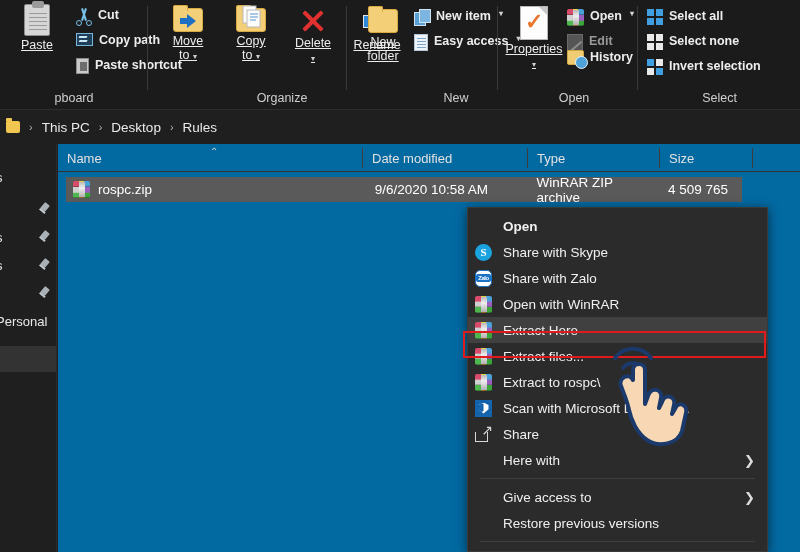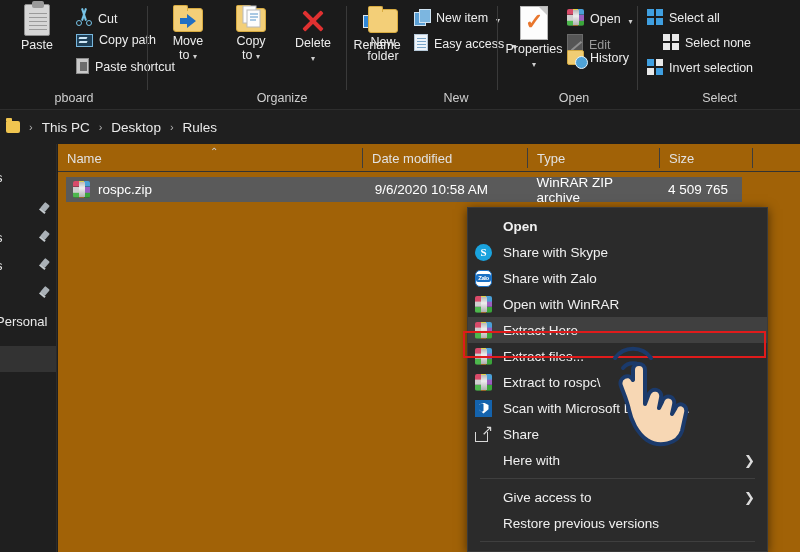--- a/index.html
+++ b/index.html
@@ -29,24 +29,25 @@
     text-align: center; font-size: 12.5px; color: #cfcfcf;
   }
   .big-btn {
     position: absolute; top: 4px;
     display: flex; flex-direction: column; align-items: center;
     width: 62px;
   }
   .big-btn .lbl {
     font-size: 12.5px; color: #ededed; text-align: center; line-height: 14px;
     margin-top: 2px;
+    text-decoration: underline;
   }
   .sm-btn {
-    position: absolute; display: flex; align-items: flex-end; gap: 6px;
-    font-size: 12.5px; color: #ededed; white-space: nowrap;
+    position: absolute; display: flex; align-items: flex-start; gap: 6px;
+    font-size: 12.5px; color: #ededed; white-space: nowrap; font-weight: bold;
   }
   .caret { font-size: 8px; color: #cfcfcf; margin-left: 2px; }
   .caret-dn { font-size: 8px; color: #cfcfcf; }
 
   
   .ico { display: inline-block; position: relative; flex: none; }
 
   .ico-clipboard { width: 26px; height: 32px; background: #d6d6d6;
     border: 1px solid #8d8d8d; border-radius: 2px; }
   .ico-clipboard:before { content: ""; position: absolute; left: 7px; top: -4px;
@@ -174,21 +175,21 @@
   .ico-pin { width: 13px; height: 13px; flex: none; position: relative; }
   .ico-pin:before { content: ""; position: absolute; left: 4px; top: 0;
     width: 6px; height: 8px; background: #a9b0b6; border-radius: 1px;
     transform: rotate(40deg); }
   .ico-pin:after { content: ""; position: absolute; left: 1px; top: 7px;
     width: 7px; height: 1.5px; background: #c3c9cd; transform: rotate(40deg); }
 
   
   .filepane {
     position: absolute; left: 58px; top: 144px; width: 742px; height: 408px;
-    background: #a16207;
+    background: #0369a1;
   }
   .colhead {
     position: absolute; left: 0; top: 0; width: 742px; height: 28px;
     border-bottom: 1px solid #333;
   }
   .col {
     position: absolute; top: 0; height: 28px; display: flex; align-items: center;
     font-size: 13px; color: #e2e2e2; padding-left: 9px;
   }
   .col-div { position: absolute; top: 4px; width: 1px; height: 20px; background: #3d3d3d; }
@@ -367,21 +368,21 @@
     <div class="rgroup" style="left:639px; width:161px;">
       <div class="sm-btn" style="left:8px; top:9px;">
         <span class="ico ico-selall">
           <i class="sq-on"></i>
             <i class="sq-on"></i>
             <i class="sq-on"></i>
             <i class="sq-on"></i>
         </span>
         <span>Select all</span>
       </div>
-      <div class="sm-btn" style="left:24px; top:34px;">
+      <div class="sm-btn" style="left:8px; top:34px;">
         <span class="ico ico-selnone">
           <i class="sq-off"></i>
             <i class="sq-off"></i>
             <i class="sq-off"></i>
             <i class="sq-off"></i>
         </span>
         <span>Select none</span>
       </div>
       <div class="sm-btn" style="left:8px; top:59px;">
         <span class="ico ico-invert">

